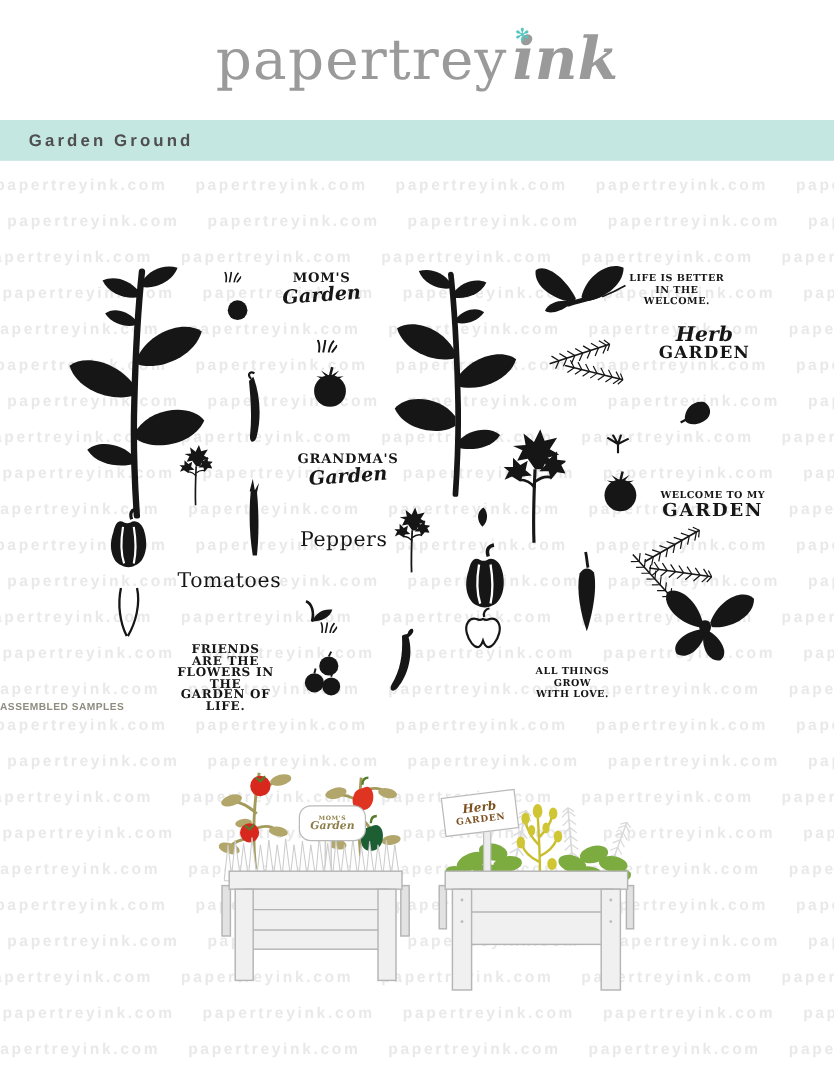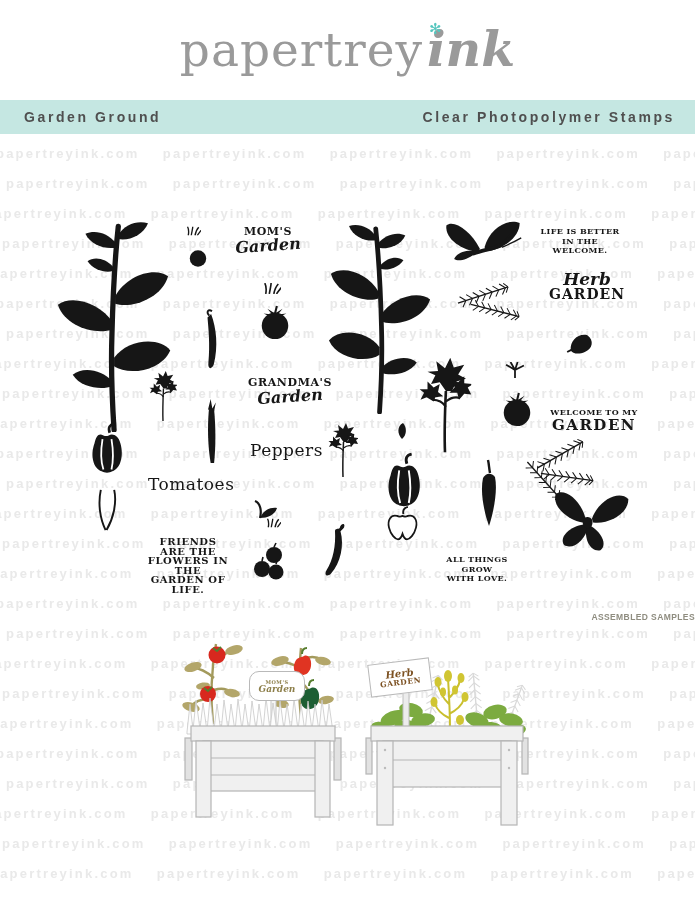--- a/index.html
+++ b/index.html
@@ -21,21 +21,21 @@
   .st{position:absolute;color:#161616;z-index:1;overflow:visible;}
   
   .sent{position:absolute;z-index:2;color:#161616;font-family:"DejaVu Serif",serif;text-align:center;}
   .caps-sm{font-weight:bold;font-size:8px;line-height:9.5px;letter-spacing:.4px;}
   .caps-xs{font-weight:bold;font-size:10px;line-height:9.5px;letter-spacing:.6px;}
   .caps-md{font-weight:bold;font-size:11px;line-height:12px;letter-spacing:.6px;}
   .script{font-style:italic;font-weight:bold;font-size:16px;line-height:15px;}
   .big-label{font-weight:normal;font-size:17px;letter-spacing:.5px;}
   .caps-big{font-weight:bold;font-size:15px;letter-spacing:1.5px;line-height:15px;}
   
-  .note{position:absolute;top:612px;left:0;width:100%;text-align:right;z-index:2;
+  .note{position:absolute;top:584px;left:0;width:100%;text-align:left;z-index:2;
         color:#8f8d80;font-size:8.5px;font-weight:bold;letter-spacing:.4px;line-height:10.5px;}
   
   .sign{position:absolute;z-index:3;background:#fff;border:1px solid #b9b9b9;text-align:center;
         font-family:"DejaVu Serif",serif;display:flex;flex-direction:column;justify-content:center;}
   .sign-moms{left:249px;top:671px;width:54px;height:28px;border-radius:10px;color:#8d7f4a;
              box-shadow:0 0 0 2px #fff inset;}
   .sign-moms .s1{font-size:5px;font-weight:bold;letter-spacing:.5px;line-height:6px;}
   .sign-moms .s2{font-size:9px;font-style:italic;font-weight:bold;line-height:9px;}
   .sign-herb{left:369px;top:661px;width:60px;height:31px;transform:rotate(-7deg);color:#7c5122;}
   .sign-herb .s1{font-size:10px;font-style:italic;font-weight:bold;line-height:9px;}
@@ -162,21 +162,20 @@
       <div class="wm-row" style="top: 836px; left: 2px;">papertreyink.com&nbsp;&nbsp;&nbsp;&nbsp;papertreyink.com&nbsp;&nbsp;&nbsp;&nbsp;papertreyink.com&nbsp;&nbsp;&nbsp;&nbsp;papertreyink.com&nbsp;&nbsp;&nbsp;&nbsp;papertreyink.com</div>
       <div class="wm-row" style="top: 866px; left: -10px;">papertreyink.com&nbsp;&nbsp;&nbsp;&nbsp;papertreyink.com&nbsp;&nbsp;&nbsp;&nbsp;papertreyink.com&nbsp;&nbsp;&nbsp;&nbsp;papertreyink.com&nbsp;&nbsp;&nbsp;&nbsp;papertreyink.com</div>
     </div>
 
   <div class="logo">
     <span class="logo-word">papertrey</span><span class="logo-script">ink</span>
     <span class="logo-flower">✻</span>
   </div>
   <div class="banner">
     <span>Garden Ground</span>
-    <span>Clear Photopolymer Stamps</span>
   </div>
 
   <svg class="st" style="left:52px;top:220px;width:122px;height:212px" viewBox="0 0 110 200">
       <use href="#s-plant"></use>
     </svg>
   <svg class="st" style="left:328px;top:216px;width:105px;height:205px;transform:scaleX(-1)" viewBox="0 0 110 200">
       <use href="#s-plant"></use>
     </svg>
 
   <svg class="st" style="left:186px;top:226px;width:15px;height:10px" viewBox="0 0 20 12">
@@ -282,21 +281,21 @@
     <div class="caps-md">GRANDMA'S</div>
     <div class="script" style="transform:rotate(-4deg)">Garden</div>
   </div>
   <div class="sent big-label" style="left:148px;top:474px;width:78px">Tomatoes</div>
   <div class="sent big-label" style="left:250px;top:440px;width:70px">Peppers</div>
   <div class="sent caps-xs" style="left:146px;top:537px;width:84px">
     <div>FRIENDS ARE THE</div>
     <div>FLOWERS IN THE</div>
     <div>GARDEN OF LIFE.</div>
   </div>
-  <div class="sent caps-sm" style="left:536px;top:227px;width:88px">
+  <div class="sent caps-sm" style="left:520px;top:227px;width:88px">
     <div>LIFE IS BETTER</div>
     <div>IN THE WELCOME.</div>
   </div>
   <div class="sent" style="left:548px;top:272px;width:78px">
     <div class="script" style="font-size:17px">Herb</div>
     <div style="font-weight:bold;font-size:14px;letter-spacing:1px;line-height:14px">GARDEN</div>
   </div>
   <div class="sent" style="left:548px;top:408px;width:92px">
     <div class="caps-sm">WELCOME TO MY</div>
     <div class="caps-big">GARDEN</div>

